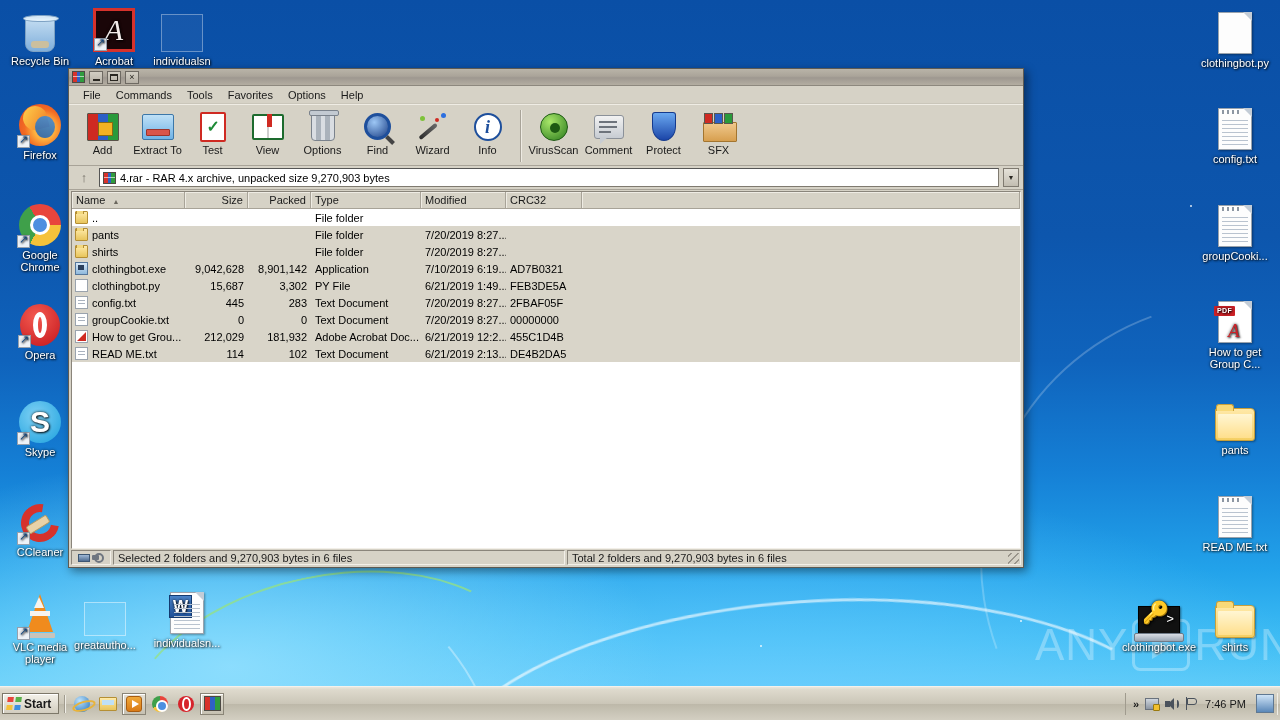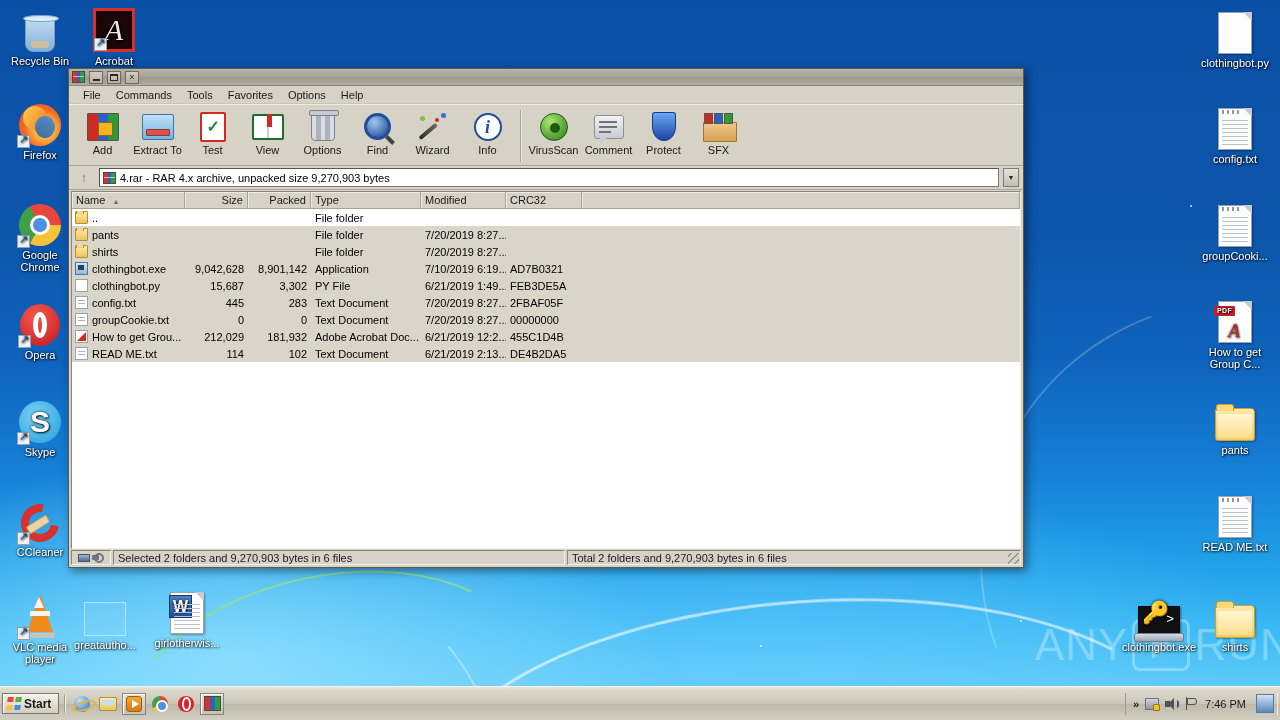--- a/index.html
+++ b/index.html
@@ -352,35 +352,41 @@
   <div class="dicon" style="left:77px;top:6px">
     <div class="glyph">
       <div style="width:42px;height:44px;background:#1a0608;border:3px solid #d6322c;position:relative;display:flex;align-items:center;justify-content:center;">
         <span style="color:#f3eceb;font-size:30px;font-style:italic;font-family:'Liberation Serif',serif;line-height:30px;">A</span>
         <span class="shortcut"></span>
       </div>
     </div>
     <span class="lbl">Acrobat</span>
   </div>
 
+  <div class="dicon" style="left:145px;top:6px">
+    <div class="glyph">
+      <div style="width:42px;height:38px;border:1px solid rgba(255,255,255,.35);background:rgba(255,255,255,.05);"></div>
+    </div>
+    <span class="lbl">individualsn</span>
+  </div>
 
   <div class="dicon" style="left:68px;top:590px">
     <div class="glyph">
       <div style="width:42px;height:34px;border:1px solid rgba(255,255,255,.45);background:rgba(255,255,255,.06);"></div>
     </div>
     <span class="lbl">greatautho...</span>
   </div>
 
   <div class="dicon" style="left:150px;top:588px">
     <div class="glyph">
       <div class="sheet lined" style="width:34px;height:42px;">
         <div style="position:absolute;left:-2px;top:2px;width:23px;height:23px;background:linear-gradient(180deg,#4a82c8,#1d4f96);border:1px solid #133a70;display:flex;align-items:center;justify-content:center;color:#fff;font-size:16px;font-weight:bold;line-height:16px;">W</div>
       </div>
     </div>
-    <span class="lbl">girlotherwis...</span>
+    <span class="lbl">individualsn...</span>
   </div>
 
   <div class="dicon" style="left:1198px;top:8px">
     <div class="glyph">
         <div class="sheet" style="width:34px;height:42px;"></div>
       </div>
     <span class="lbl">clothingbot.py</span>
   </div>
   <div class="dicon" style="left:1198px;top:104px">
     <div class="glyph">

